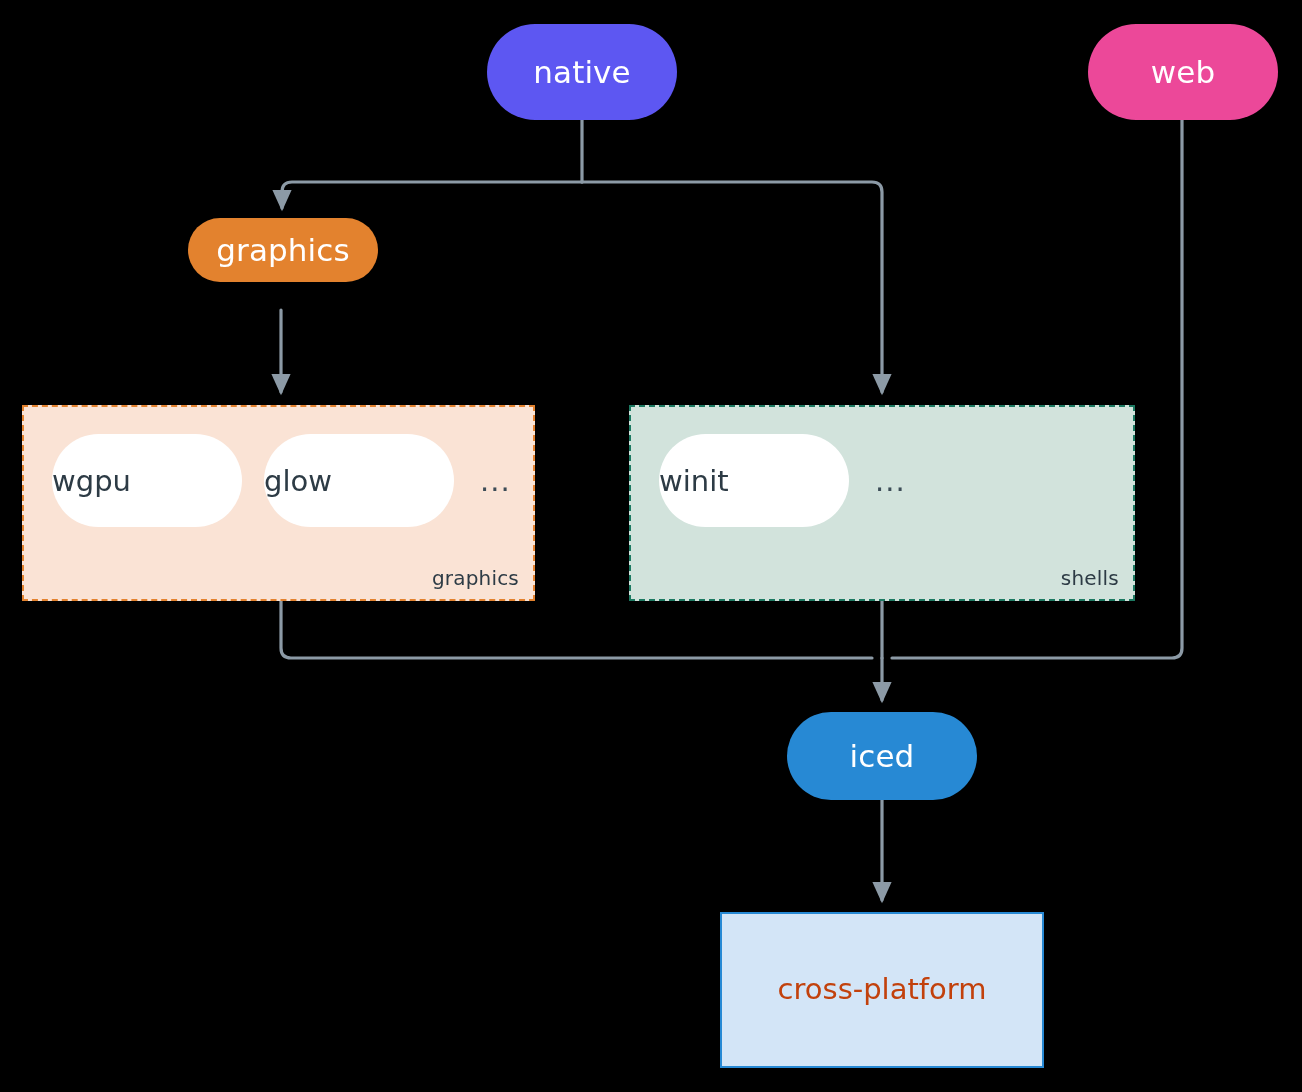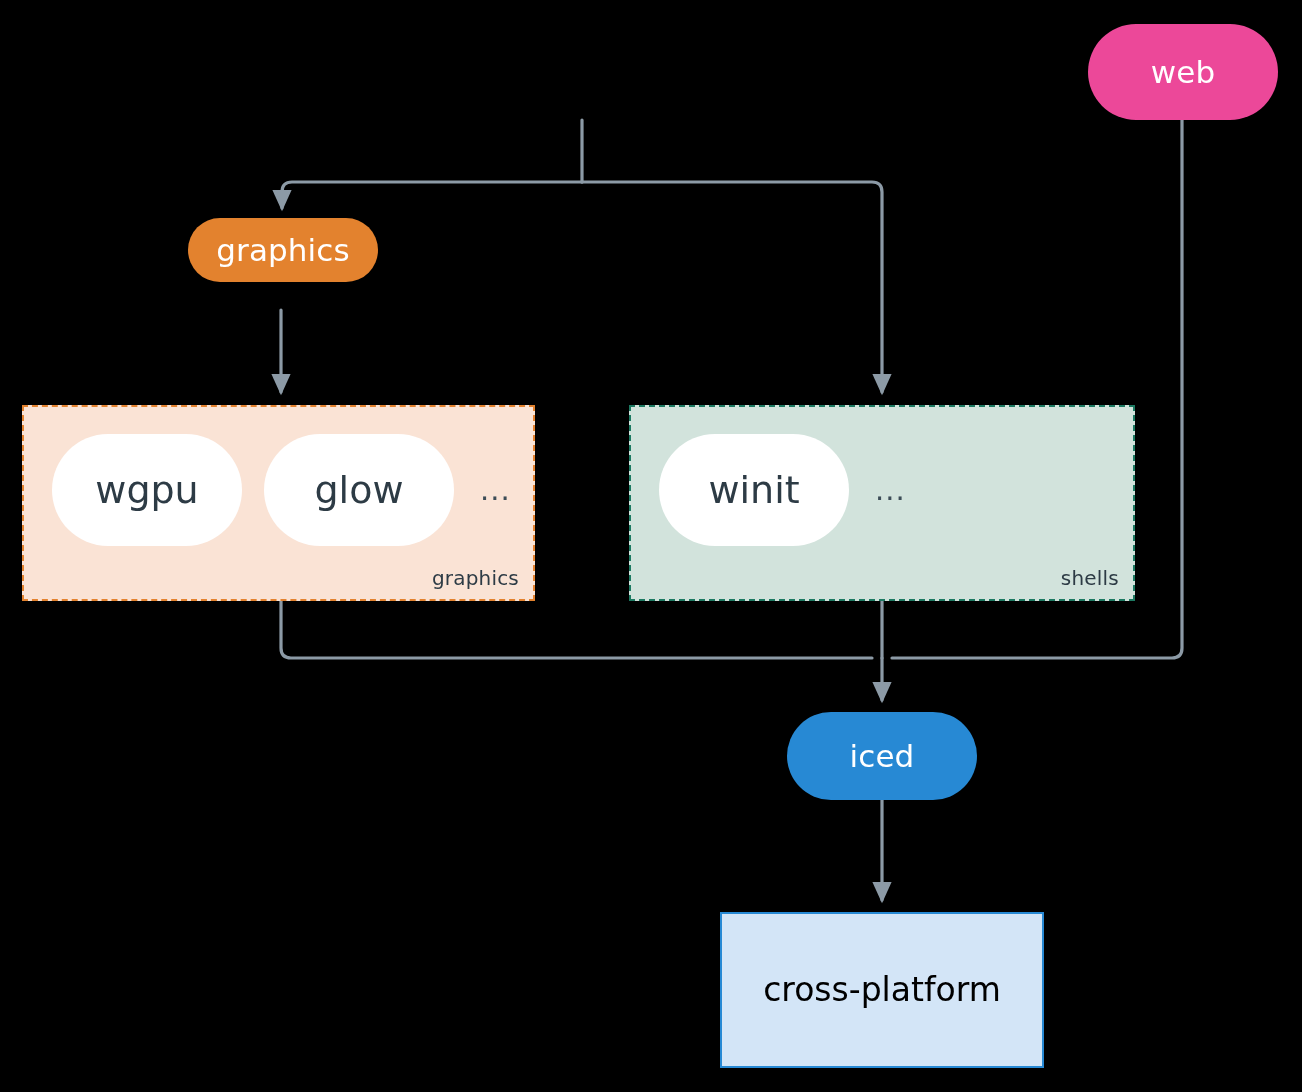--- a/index.html
+++ b/index.html
@@ -105,42 +105,41 @@
     left: 28px;
     top: 27px;
     display: flex;
     align-items: center;
     gap: 22px;
   }
   .chip {
     background: #ffffff;
     border-radius: 999px;
     min-width: 190px;
-    height: 112px;
+    height: 93px;
     display: flex;
     align-items: center;
-    justify-content: center;
     color: #2d3b45;
-    font-size: 38px;
+    font-size: 29px;
   }
   .chip-ellipsis {
     color: #3c4c57;
     font-size: 29px;
     padding-left: 4px;
     letter-spacing: 1px;
   }
   .node-app {
     left: 720px;
     top: 912px;
     width: 324px;
     height: 156px;
     background: #d3e5f7;
     border: 2px solid #2789d4;
-    color: #000000;
-    font-size: 33px;
+    color: #c2410c;
+    font-size: 29px;
     flex-direction: column;
     line-height: 1.42;
   }
   .app-line {
     display: block;
   }
 </style>
 </head>
 <body>
 
@@ -168,20 +167,23 @@
       <path d="M882,601 L882,658"></path>
 
       <path d="M1182,120 L1182,648 Q1182,658 1172,658 L892,658"></path>
 
       <path d="M882,658 L882,700" marker-end="url(#arrow)"></path>
 
       <path d="M882,800 L882,900" marker-end="url(#arrow)"></path>
     </g>
   </svg>
 
+  <div class="node pill node-native">
+    <span>native</span>
+  </div>
 
   <div class="node pill node-web">
     <span>web</span>
   </div>
 
   <div class="node pill node-graphics">
     <span>graphics</span>
   </div>
 
   <div class="group-box group-renderers">

